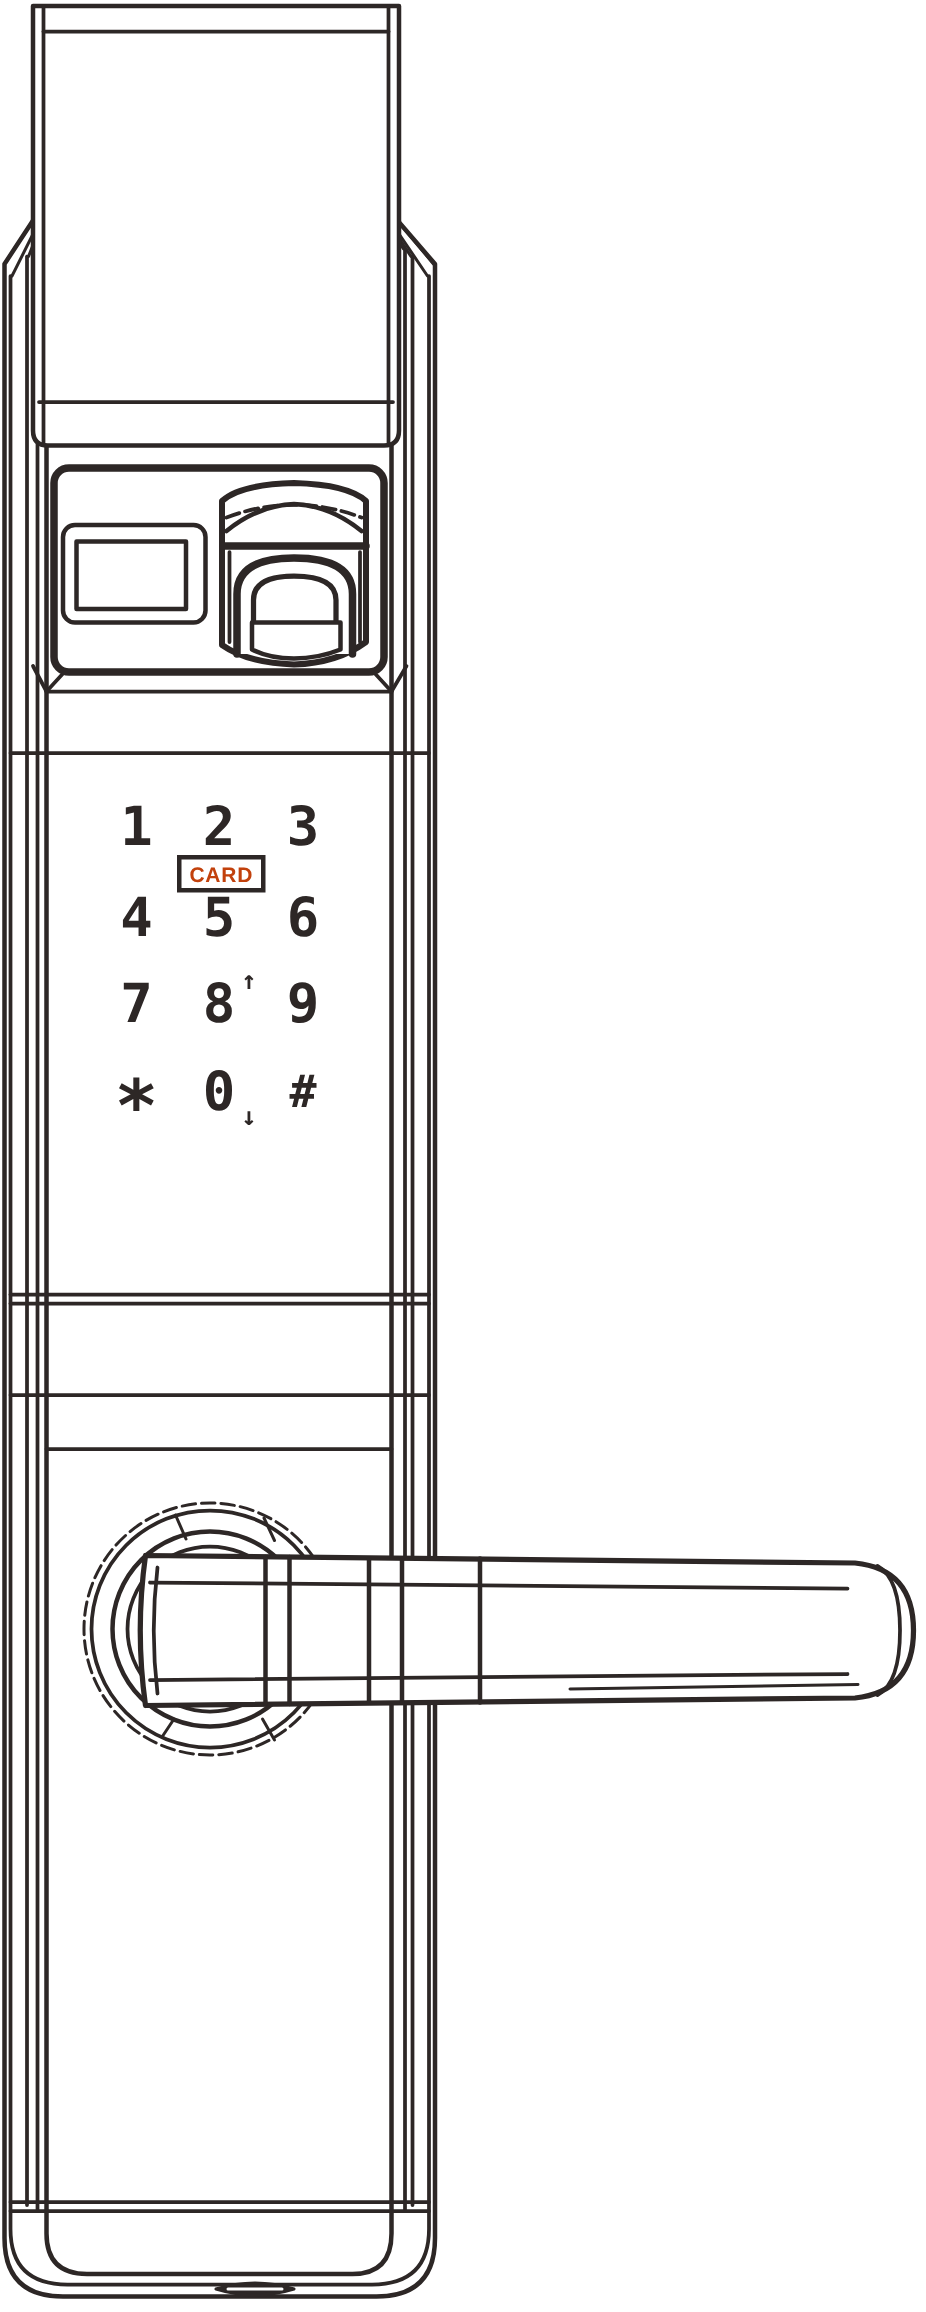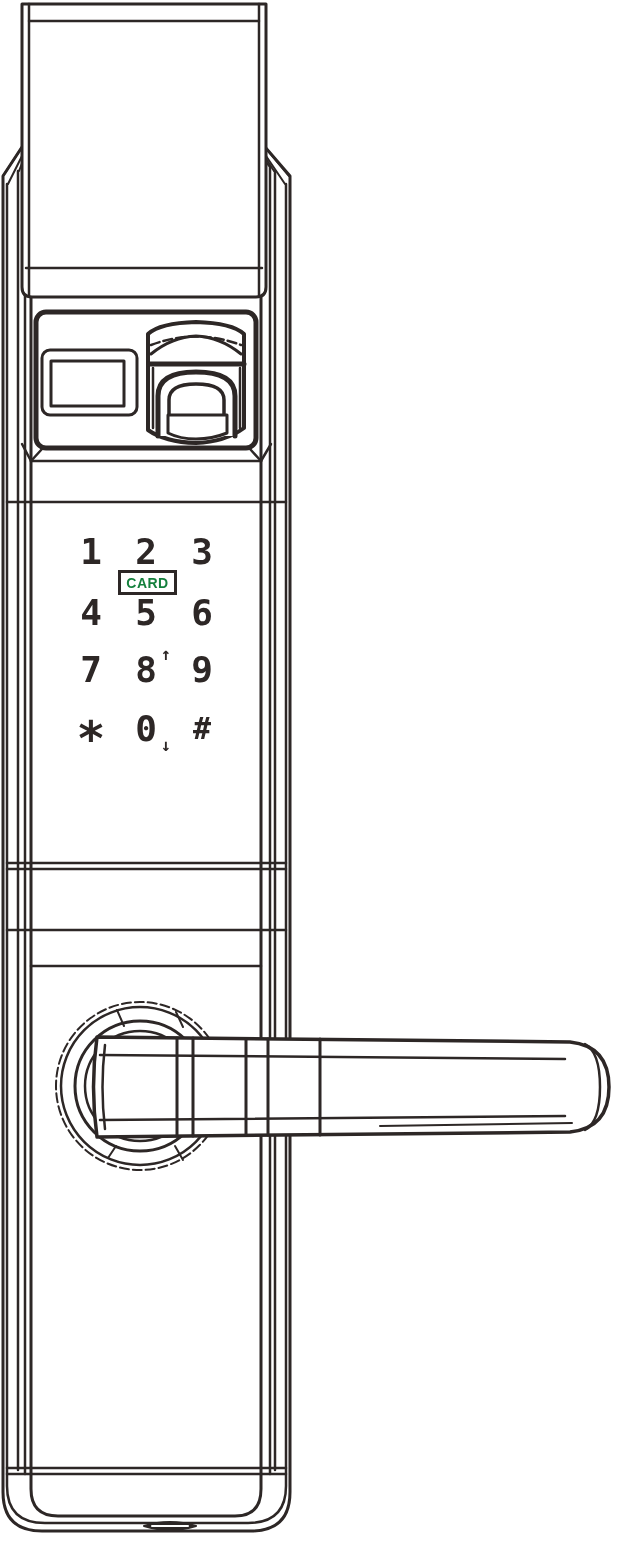--- a/index.html
+++ b/index.html
@@ -22,21 +22,21 @@
   .r1{top:531px;} .r2{top:592px;} .r3{top:649px;} .r4{top:708px;}
   .kp-key .arrow{position:absolute;font-size:17px;font-weight:bold;}
   .arrow-up{right:-3px;top:-3px;}
   .arrow-down{right:-3px;bottom:-4px;}
   .key-star span.main{font-size:48px;transform:translateY(9px);display:inline-block;}
   .key-hash span.main{font-size:30px;display:inline-block;}
   .card-box{
     position:absolute;left:118px;top:570px;width:59px;height:25px;
     border:3px solid #2d2726;box-sizing:border-box;display:flex;align-items:center;
     justify-content:center;font-family:"Liberation Sans",sans-serif;font-weight:bold;
-    font-size:14px;letter-spacing:0.5px;color:#15803d;
+    font-size:14px;letter-spacing:0.5px;color:#c2410c;
   }
 </style>
 </head>
 <body>
 
 <div class="stage">
 
   <svg class="lock-svg" width="617" height="1541" viewBox="0 0 617 1541" fill="none" stroke-linecap="round" stroke-linejoin="round" stroke="#2d2726">
 
     <g>

